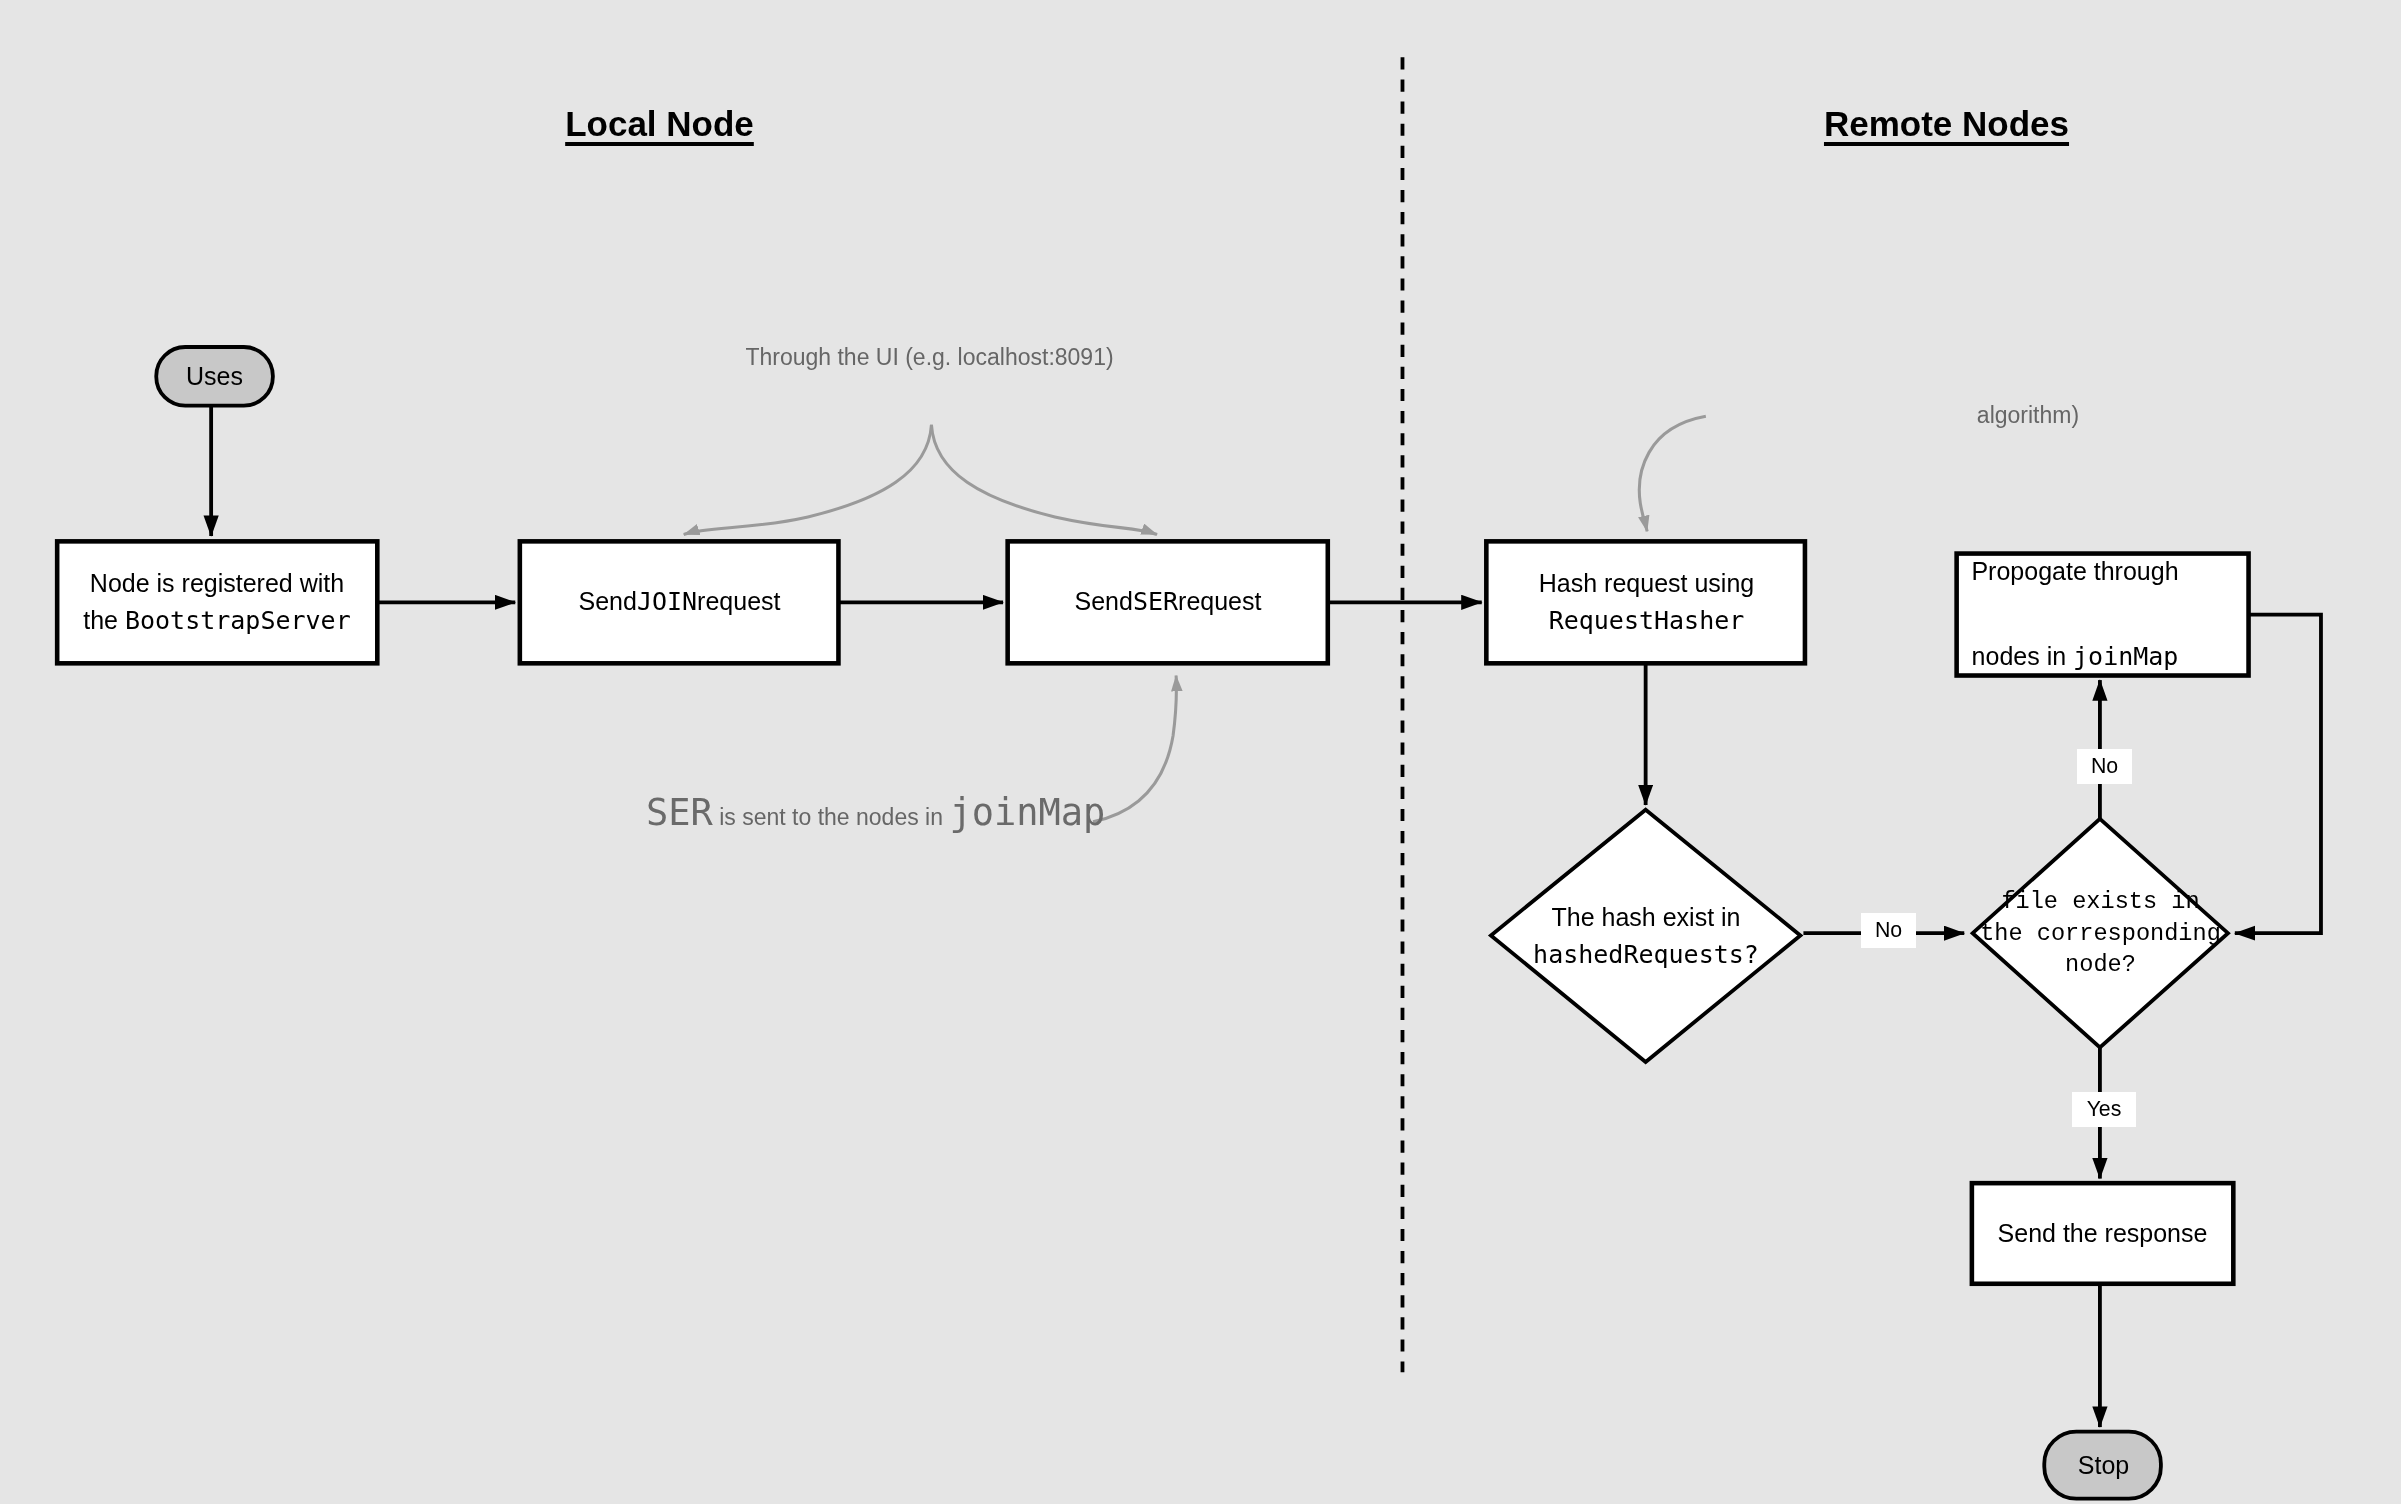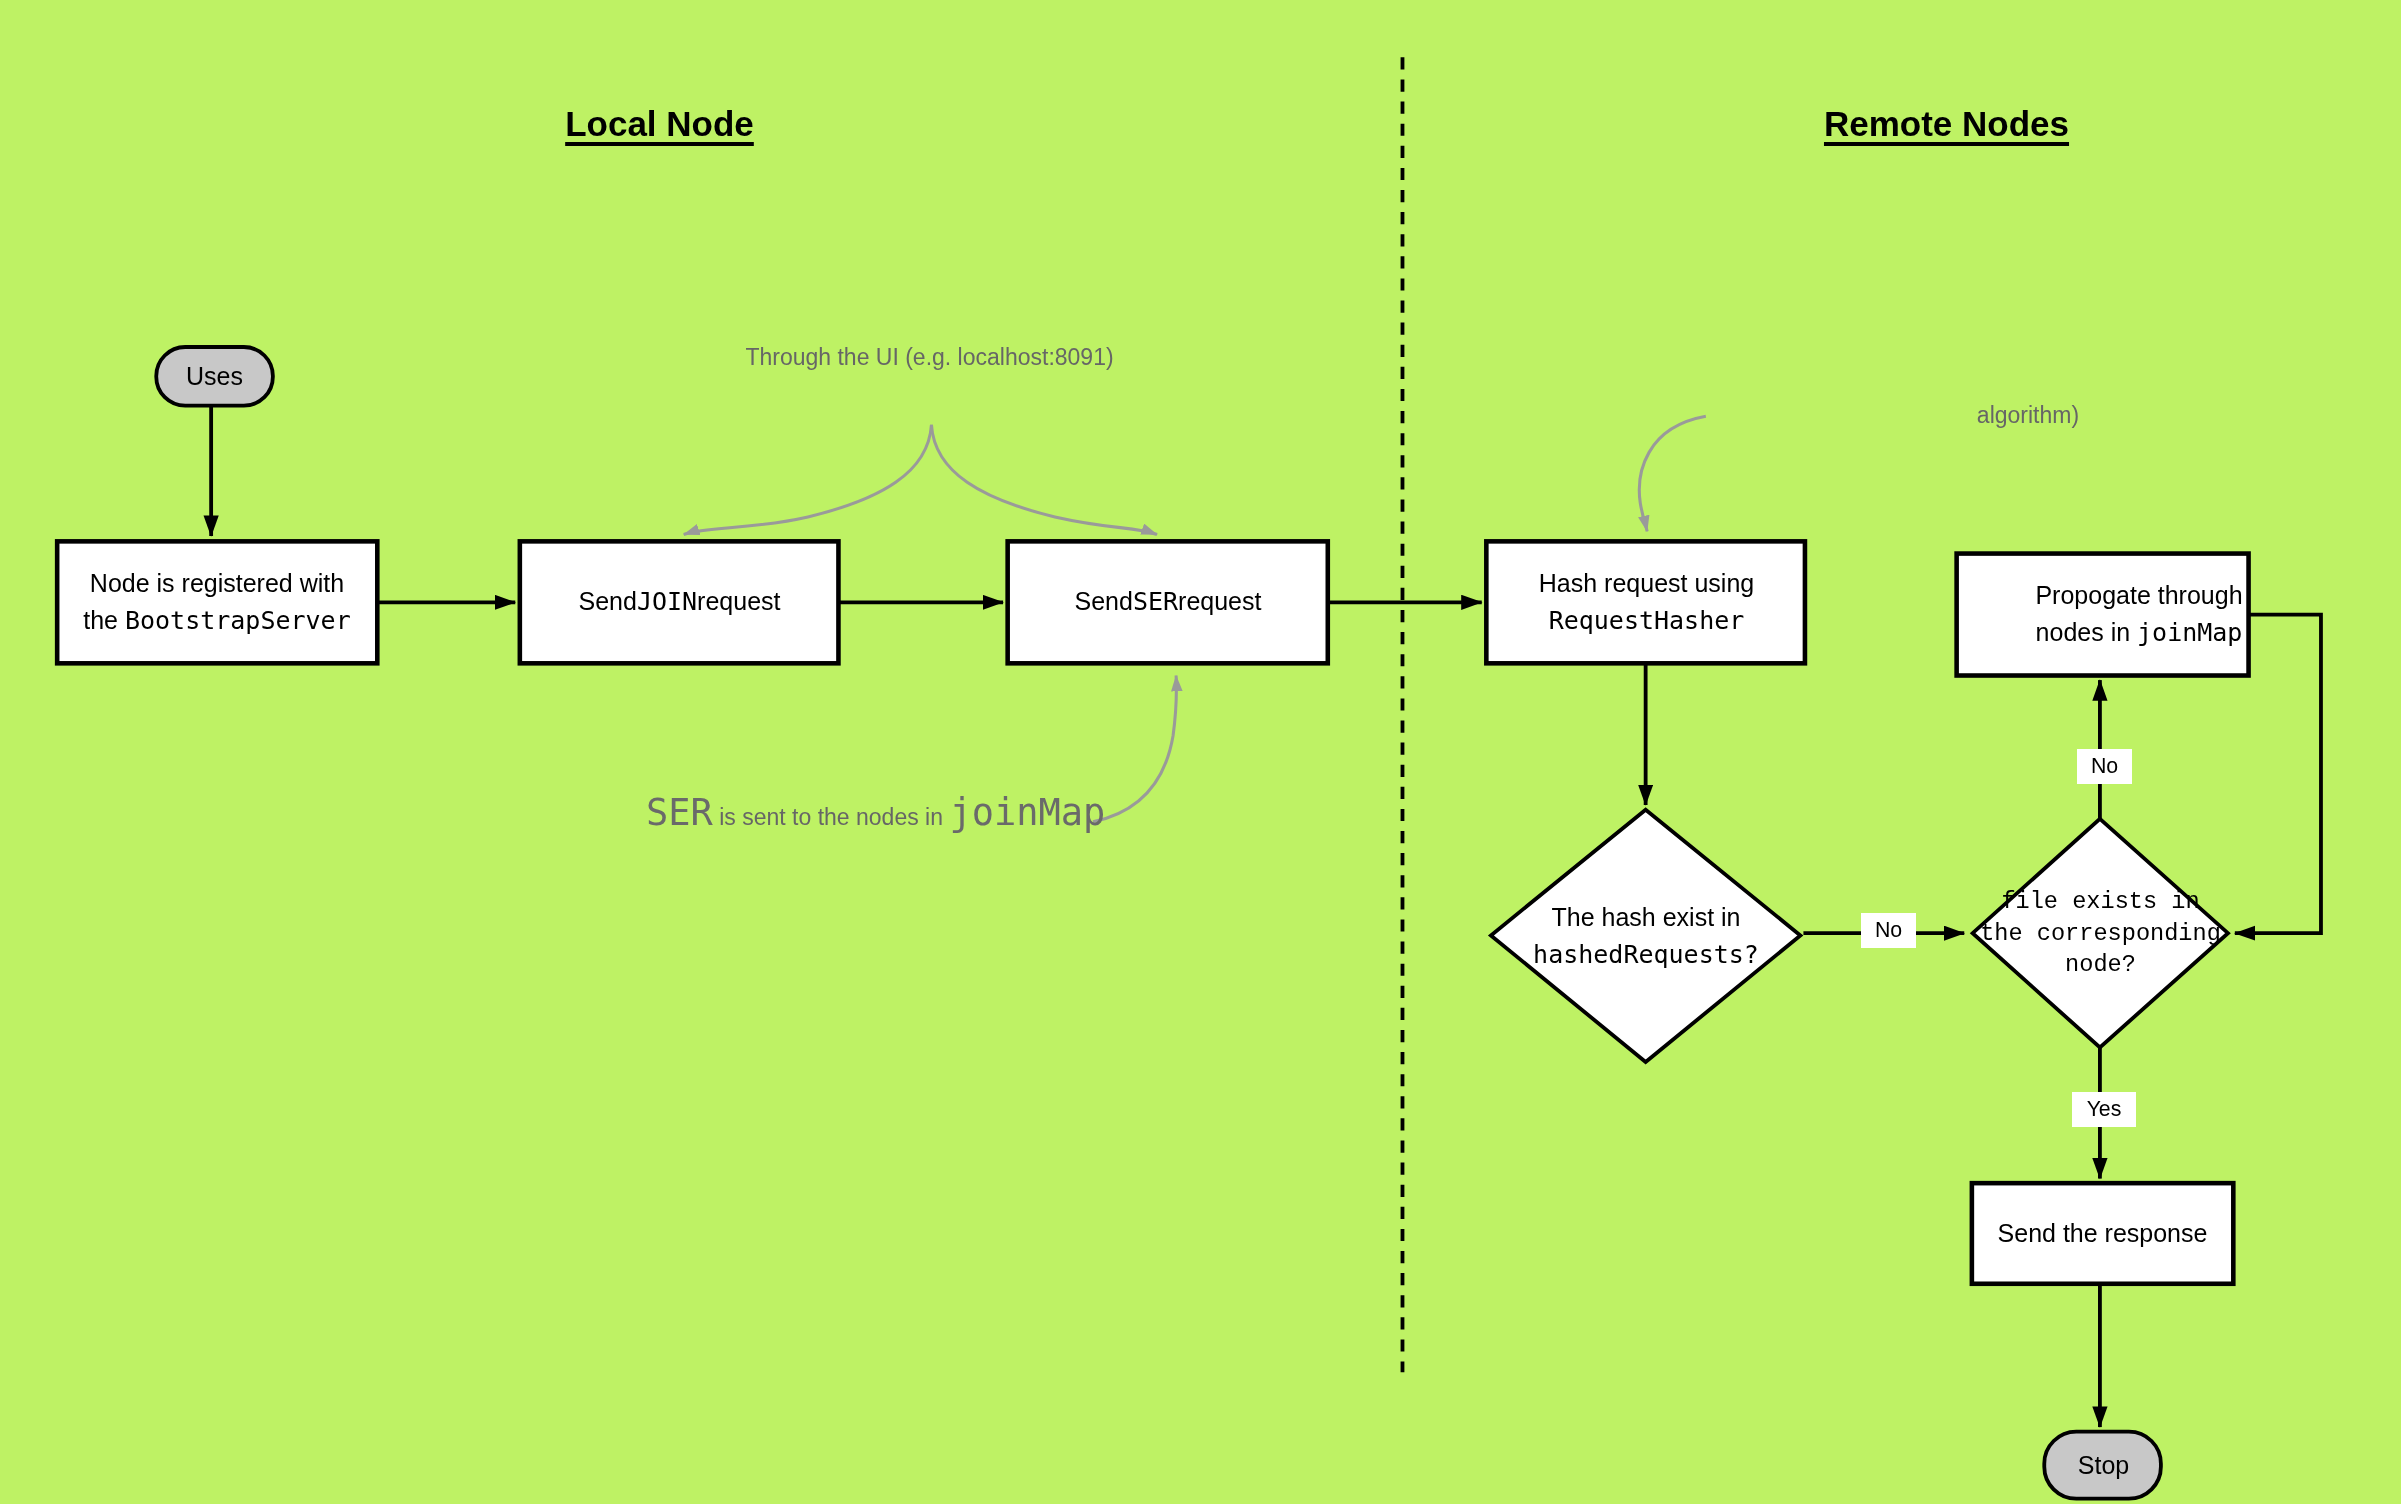--- a/index.html
+++ b/index.html
@@ -1,16 +1,16 @@
 <!DOCTYPE html>
 <html style="font-size:12.2px"><head>
 <meta charset="utf-8">
 <style>
   html,body{margin:0;padding:0;background:#ffffff;}
-  #canvas{position:relative;width:2401px;height:1505px;background:#bef264;overflow:hidden;
+  #canvas{position:relative;width:2401px;height:1505px;background:#e5e5e5;overflow:hidden;
           font-family:"Liberation Sans", sans-serif;color:#000;}
   #diagram-svg{position:absolute;left:0;top:0;}
   .ov{position:absolute;display:flex;align-items:center;justify-content:center;text-align:center;}
   .col{flex-direction:column;}
   .node-text{font-size:25px;line-height:1.5;color:#000;}
   .code{font-family:"DejaVu Sans Mono", monospace;}
   .title{font-size:35px;font-weight:bold;text-decoration:underline;text-decoration-thickness:3.8px;text-underline-offset:6.1px;}
   .ann{color:#666666;font-size:23px;line-height:1.9;}
   .ann.pre{white-space:pre;}
   .edge-label{font-size:21.3px;background:#ffffff;padding:0 3px;}
@@ -86,21 +86,21 @@
     <span>Send </span>
       <span class="code">SER</span>
       <span> request</span>
   </div>
 
   <div class="ov col node-text" style="left:1487px;top:541px;width:319px;height:122px;">
     <div>Hash request using</div>
     <div class="code">RequestHasher</div>
   </div>
 
-  <div class="ov col node-text" style="left:1993px;top:553px;width:292px;height:122px;">
+  <div class="ov col node-text" style="left:1929px;top:553px;width:292px;height:122px;justify-content:space-between;">
     <div>Propogate through</div>
     <div><span>nodes in </span><span class="code">joinMap</span></div>
   </div>
 
   <div class="ov node-text" style="left:1972px;top:1183px;width:261px;height:101px;">Send the response</div>
 
   <div class="ov col node-text" style="left:1491px;top:810px;width:310px;height:252px;">
     <div>The hash exist in</div>
     <div class="code">hashedRequests?</div>
   </div>

